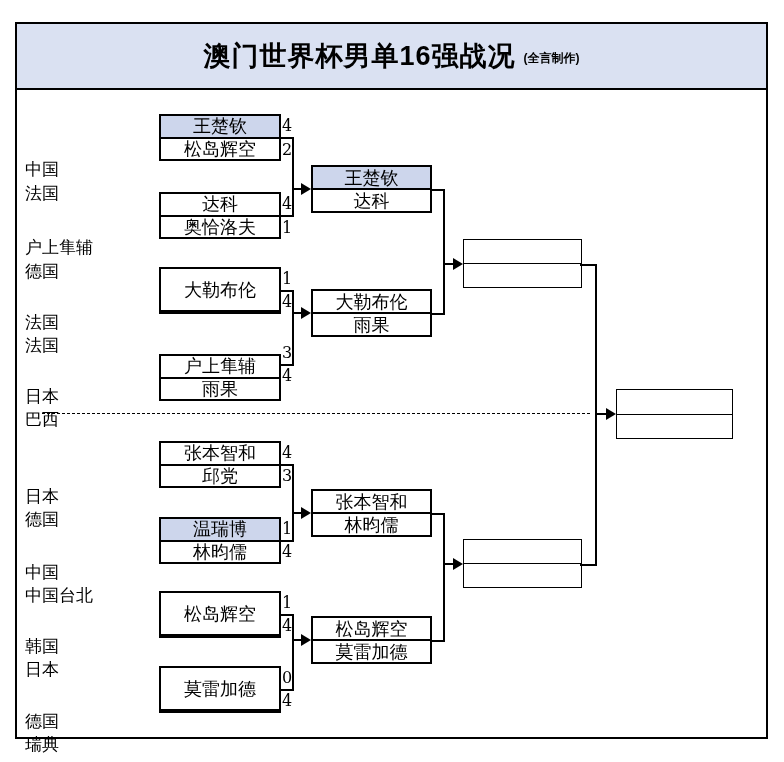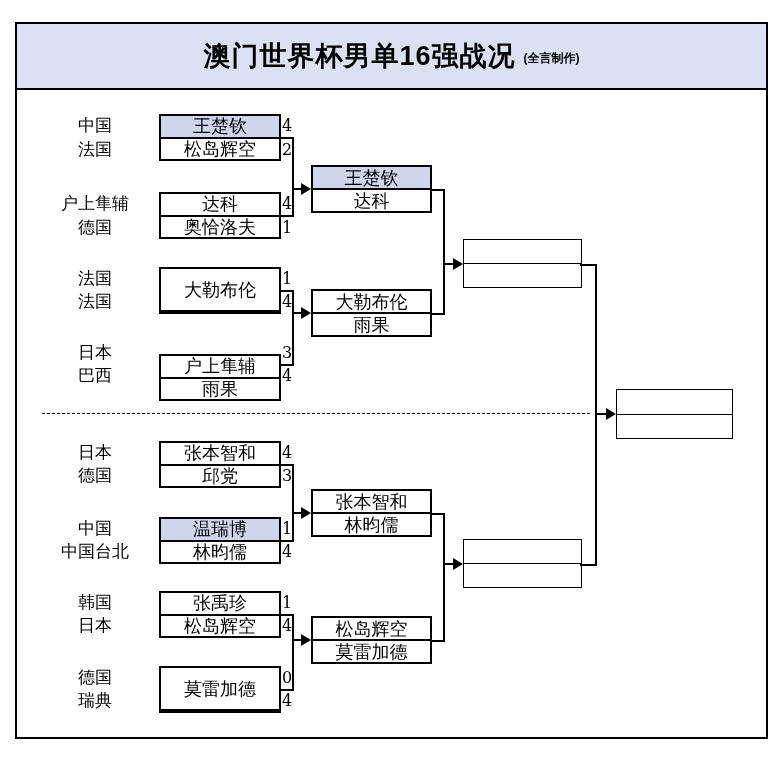--- a/index.html
+++ b/index.html
@@ -28,21 +28,21 @@
   .fbox{width:117px;height:50px;border:1.5px solid #000}
   .pair .row,.qbox .row,.sfbox .row,.fbox .row{
     flex:1;display:flex;align-items:center;justify-content:center;
     font-size:18px;line-height:1;
   }
   .pair .row:first-child,.qbox .row:first-child{border-bottom:2px solid #000}
   .sfbox .row:first-child,.fbox .row:first-child{border-bottom:1.5px solid #000}
   .hl{background:var(--hl-fill,#cdd6ec)}
   .country{
     position:absolute;left:25px;width:140px;height:23px;line-height:23px;
-    text-align:center;font-size:17px;
+    text-align:left;font-size:17px;margin-top:44px;
   }
   .score{
     position:absolute;left:280px;width:14px;height:23px;line-height:23px;
     text-align:center;font-size:16px;
     font-family:"DejaVu Serif","Liberation Serif",serif;
   }
   .vline{position:absolute;width:2px;background:#000}
   .hline{position:absolute;height:2px;background:#000}
   .arr{
     position:absolute;width:0;height:0;
@@ -95,21 +95,20 @@
 </div>
 <div class="pair" style="left:159px;top:441px">
   <div class="row">张本智和</div>
   <div class="row">邱党</div>
 </div>
 <div class="pair" style="left:159px;top:517px">
   <div class="row hl">温瑞博</div>
   <div class="row">林昀儒</div>
 </div>
 <div class="pair" style="left:159px;top:591px">
-  <div class="row">张禹珍</div>
   <div class="row">松岛辉空</div>
 </div>
 <div class="pair" style="left:159px;top:666px">
   <div class="row">莫雷加德</div>
 </div>
 
 <div class="score" style="top:114px">4</div>
 <div class="score" style="top:138px">2</div>
 <div class="score" style="top:192px">4</div>
 <div class="score" style="top:216px">1</div>

